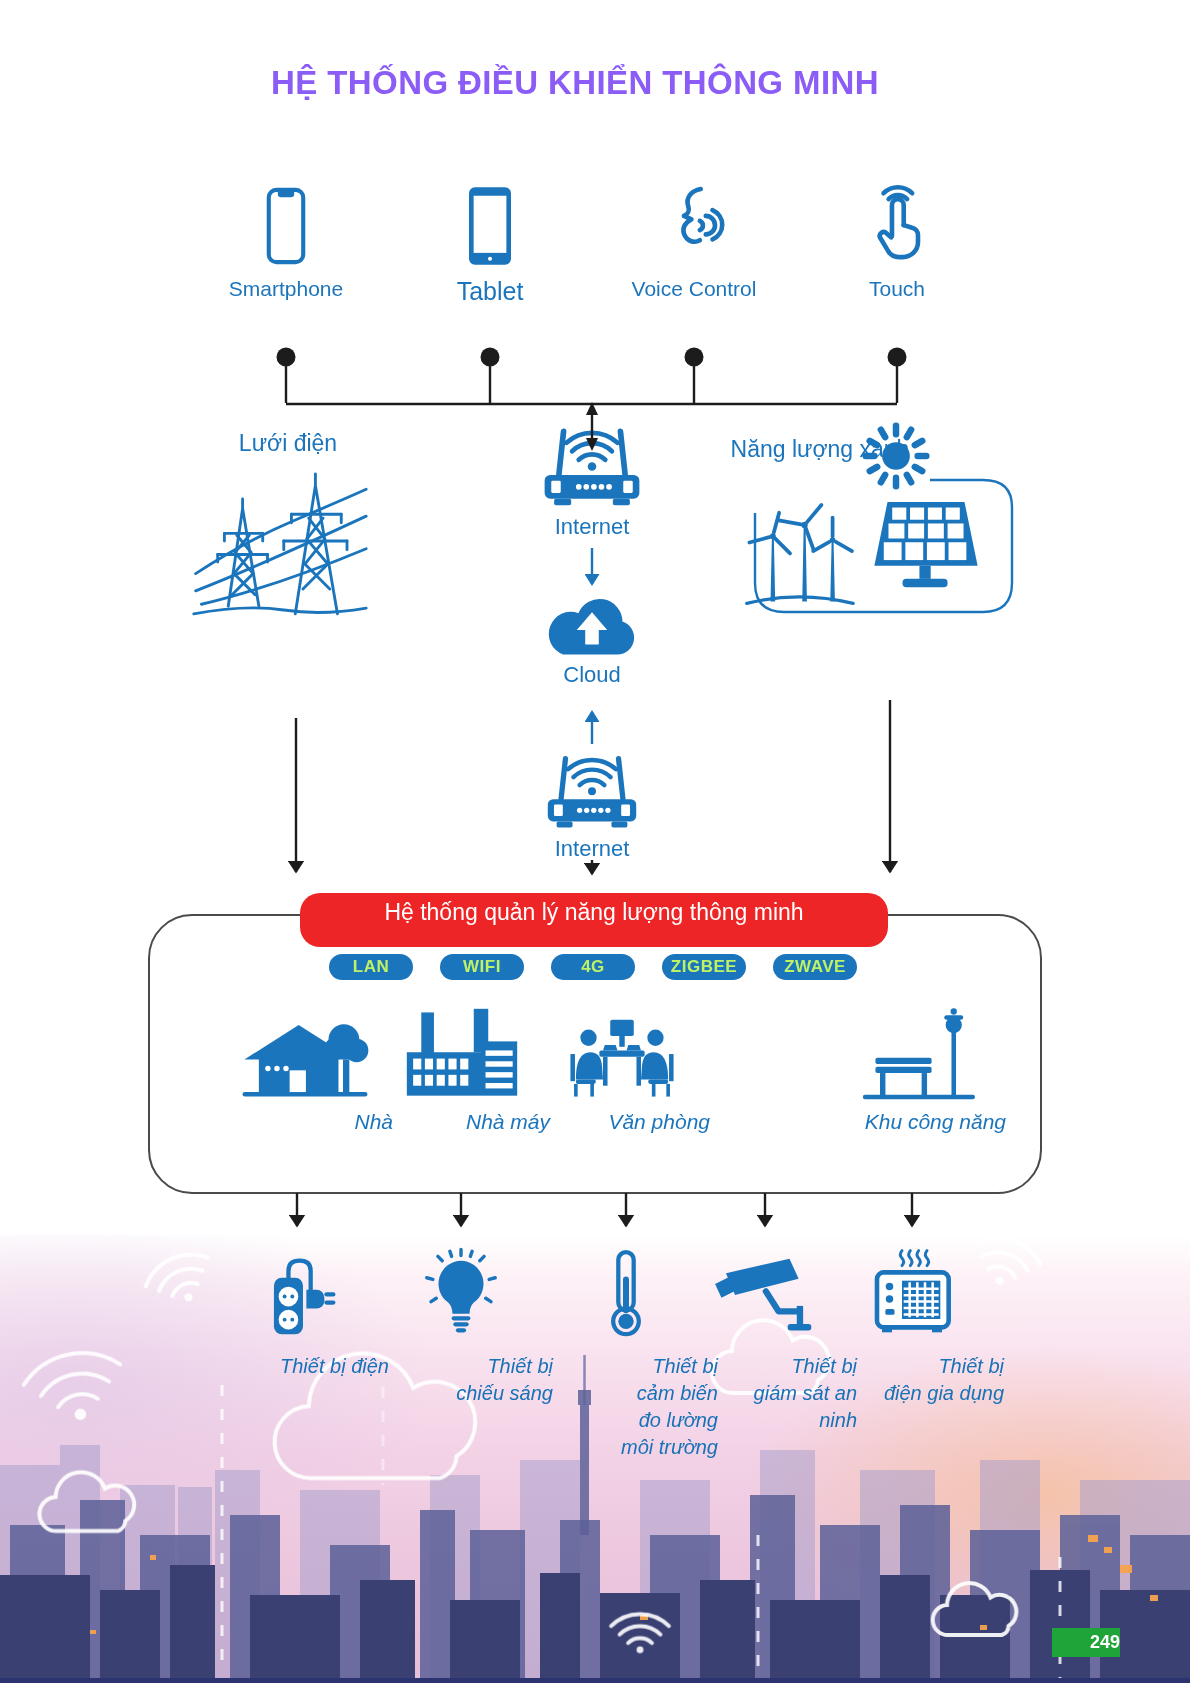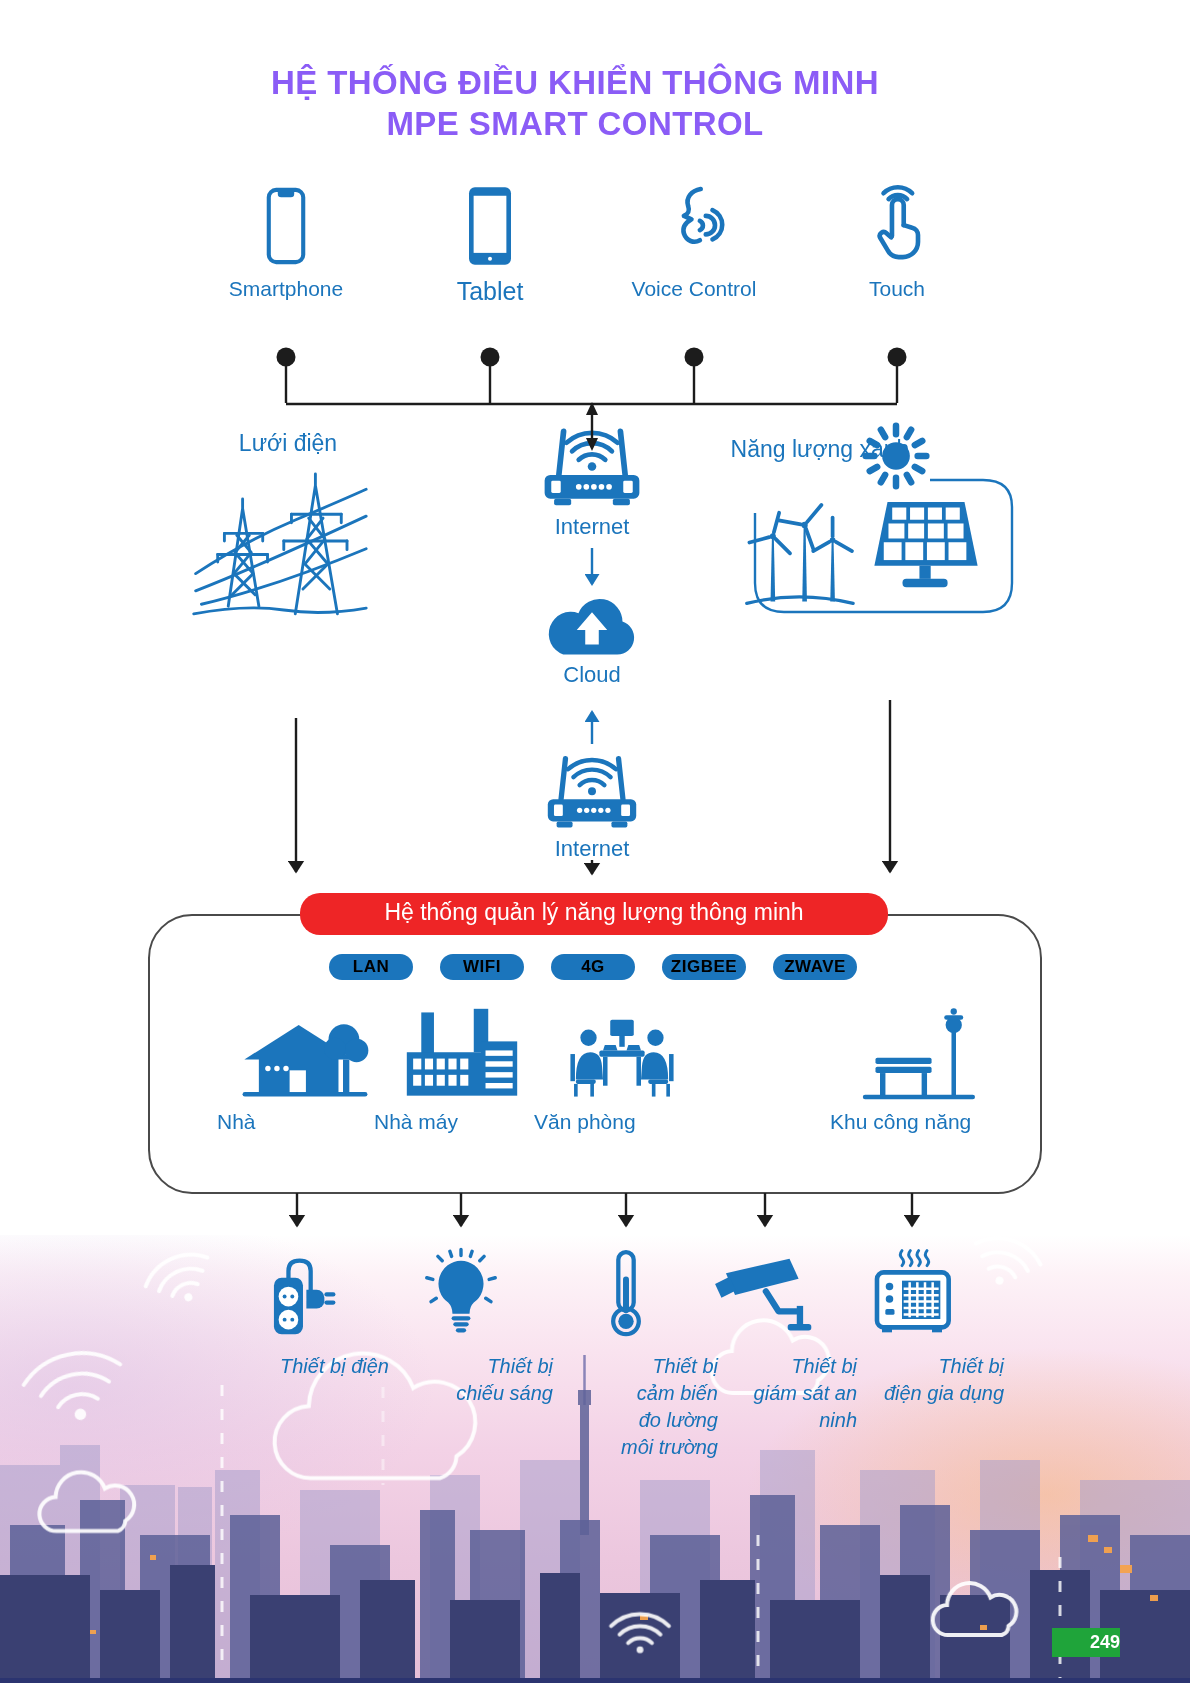--- a/index.html
+++ b/index.html
@@ -7,28 +7,28 @@
           font-family:"Liberation Sans",sans-serif;color:#221e1f;}
   .abs{position:absolute;}
   .title{left:0;top:62px;width:1150px;text-align:center;font-size:33px;font-weight:800;
          letter-spacing:.4px;line-height:41px;color:#8b5cf6;}
   .ctl-col{width:170px;text-align:center;}
   .icwrap{height:90px;display:flex;align-items:flex-end;justify-content:center;}
   .ctl-label{margin-top:9px;font-size:21px;color:#1B75BC;}
   .ctl-label.big{font-size:25px;}
   .src-label{font-size:23px;color:#1B75BC;text-align:center;}
   .net-label{font-size:22px;color:#1B75BC;text-align:center;width:140px;}
-  .banner{left:300px;top:893px;width:588px;height:42px;background:#EE2526;border-radius:20px;
+  .banner{left:300px;top:893px;width:588px;height:54px;background:#EE2526;border-radius:20px;
           color:#fff;font-size:23px;line-height:38px;text-align:center;z-index:5;}
   .bigbox{left:148px;top:914px;width:890px;height:276px;border:2px solid #4a4a4a;
           border-radius:44px;background:#fff;z-index:1;}
   .badges{left:148px;top:954px;width:890px;display:flex;justify-content:center;gap:27px;z-index:4;}
-  .badge{width:84px;background:#1B75BC;color:#000000;font-size:17px;font-weight:bold;
+  .badge{width:84px;background:#1B75BC;color:#bef264;font-size:17px;font-weight:bold;
          letter-spacing:.5px;text-align:center;padding:3px 0;border-radius:14px;}
-  .site-col{width:176px;text-align:left;z-index:4;}
+  .site-col{width:176px;text-align:right;z-index:4;font-style:italic;}
   .site-label{margin-top:8px;font-size:21px;color:#1B75BC;}
   .dev-col{width:184px;text-align:right;z-index:4;font-style:italic;}
   .dev-label{font-size:20px;line-height:27px;color:#1772B8;}
   .dl{display:block;}
   .photo{left:0;top:1235px;width:1190px;height:448px;z-index:0;
     background-image:
       radial-gradient(ellipse 430px 210px at 88% 58%, rgba(249,186,125,.55), rgba(249,186,125,0) 70%),
       radial-gradient(ellipse 520px 260px at 6% 34%, rgba(213,188,228,.45), rgba(213,188,228,0) 70%),
       linear-gradient(180deg,#ffffff 0%, #fdf2f7 9%, #f9e3ef 26%, #f3d2e6 48%, #ecc7de 72%, #e5bed7 100%);}
   .pagebadge{left:1052px;top:1628px;width:68px;height:29px;background:#1FA43A;z-index:6;
@@ -37,21 +37,20 @@
   .bstrip{left:0;top:1678px;width:1190px;height:5px;background:#2b3470;z-index:5;}
   svg{display:block;}
 </style>
 </head>
 <body>
 
 <div id="canvas">
 
   <div class="abs title">
     <div>HỆ THỐNG ĐIỀU KHIỂN THÔNG MINH</div>
-    <div>MPE SMART CONTROL</div>
   </div>
 
   <div class="abs ctl-col" style="left:201px;top:178px">
     <div class="icwrap">
       <svg width="82" height="84" viewBox="0 0 100 100">
         <rect x="29" y="6" width="42" height="88" rx="9" fill="none" stroke="#1B75BC" stroke-width="5"></rect>
         <path d="M40 6 h20 v5 a4 4 0 0 1 -4 4 h-12 a4 4 0 0 1 -4 -4 z" fill="#1B75BC"></path>
       </svg>
     </div>
     <div class="ctl-label">Smartphone</div>

